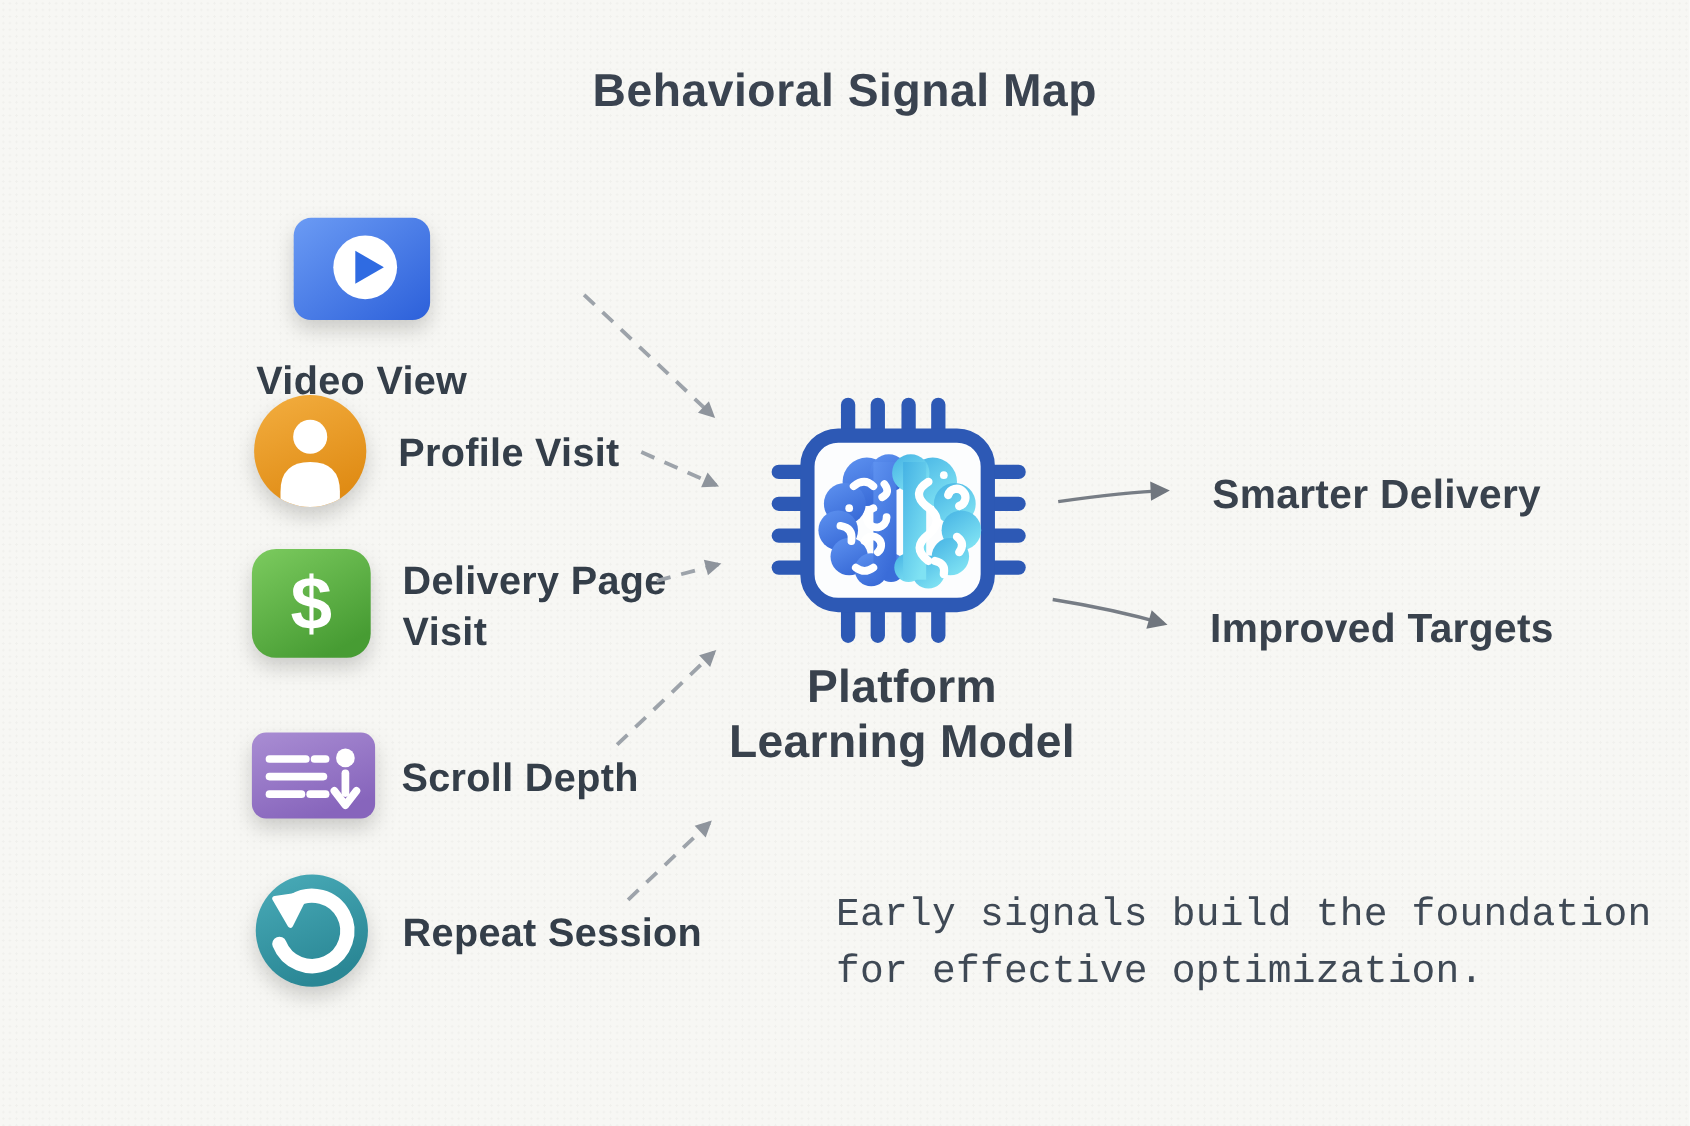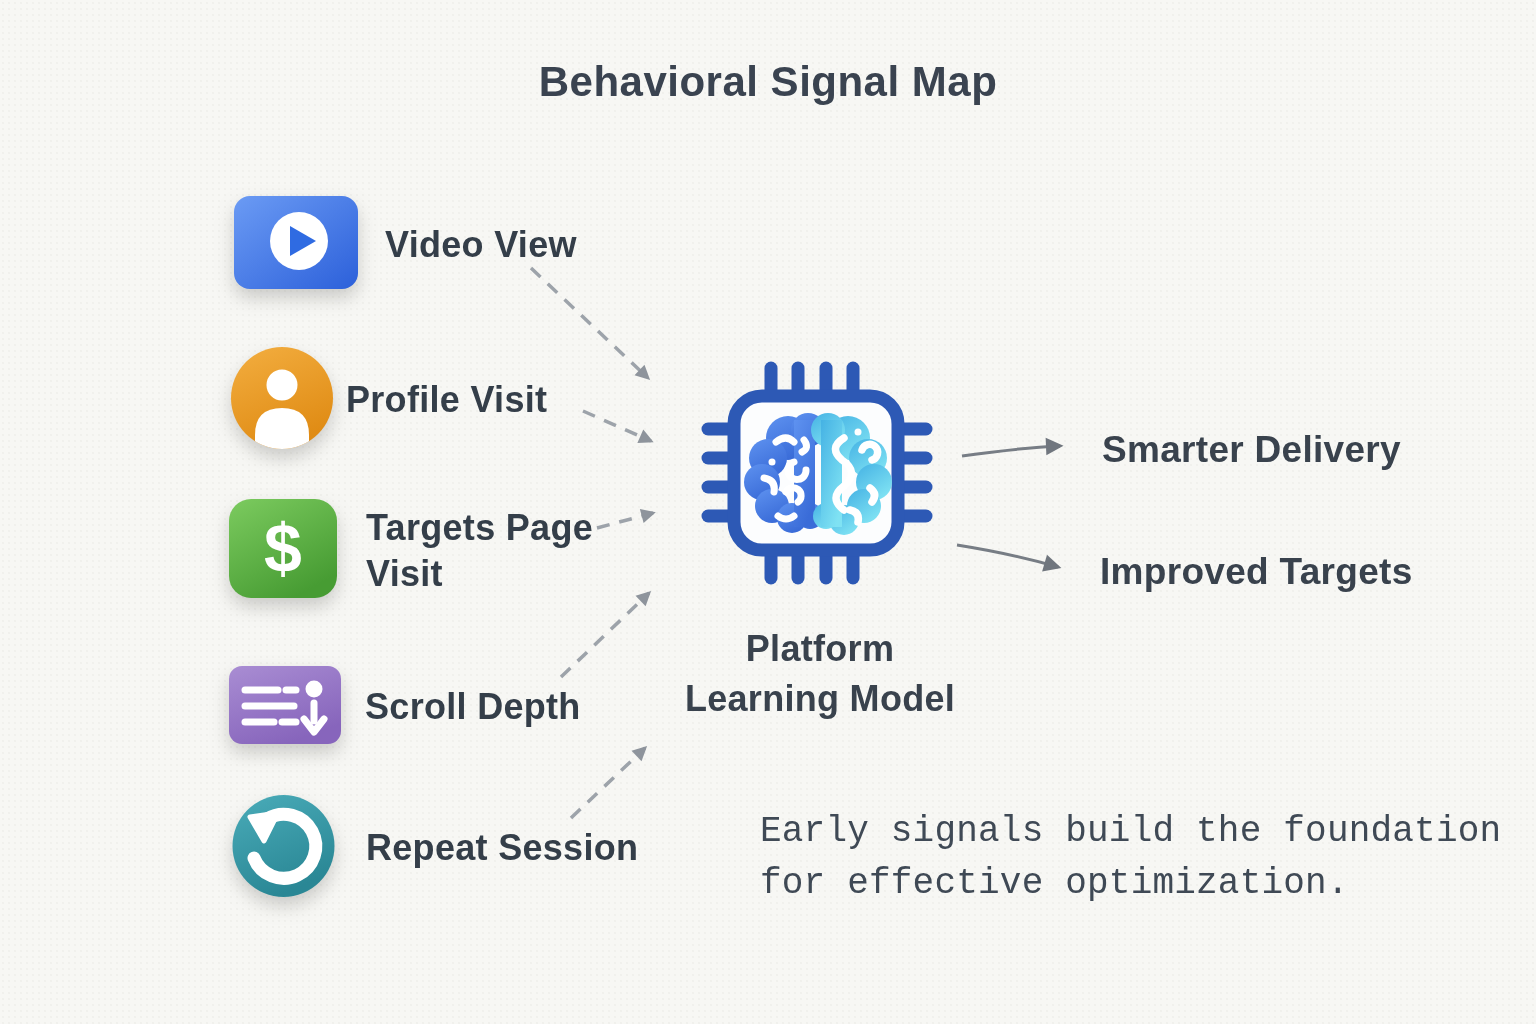--- a/index.html
+++ b/index.html
@@ -18,30 +18,30 @@
     position:absolute;left:0;right:0;top:58px;
     text-align:center;
     font-size:42px;font-weight:700;color:#3a4350;letter-spacing:0.5px;
   }
   .row{position:absolute;display:flex;align-items:center;}
   .row .icon{flex:0 0 auto;filter:drop-shadow(0 9px 9px rgba(90,90,85,0.28));}
   .sig-label{
     font-size:36px;font-weight:700;color:#343e49;letter-spacing:0.3px;
     white-space:pre-line;line-height:46px;
   }
-  .row-video  {left:233px;top:197px;height:95px;gap:26px;}
-  .row-profile{left:230px;top:348px;height:104px;gap:12px;justify-content:space-between;}
+  .row-video  {left:233px;top:197px;height:95px;gap:26px;flex-direction:column;}
+  .row-profile{left:230px;top:360px;height:104px;gap:28px;justify-content:space-between;}
   .row-pricing{left:228px;top:500px;height:101px;gap:28px;}
   .row-scroll {left:228px;top:667px;height:80px;gap:23px;}
   .row-repeat {left:231px;top:796px;height:104px;gap:30px;}
   .chip-wrap{position:absolute;left:698px;top:358px;width:240px;height:230px;}
   .center-label{
     position:absolute;left:640px;top:599px;width:360px;
-    text-align:center;font-size:36px;font-weight:700;color:#39424d;
-    line-height:50px;white-space:pre-line;letter-spacing:0.3px;margin-top:25px;
+    text-align:center;font-size:42px;font-weight:700;color:#39424d;
+    line-height:50px;white-space:pre-line;letter-spacing:0.3px;
   }
   .output-label{
     position:absolute;font-size:37px;font-weight:700;color:#39424d;letter-spacing:0.3px;
     line-height:44px;
   }
   .out-1{left:1102px;top:428px;}
   .out-2{left:1100px;top:550px;}
   .caption{
     position:absolute;left:760px;top:806px;
     font-size:36px;font-weight:400;color:#3f4955;
@@ -101,21 +101,21 @@
         <defs>
           <linearGradient id="gg" x1="0" y1="0" x2="0.6" y2="1">
             <stop offset="0" stop-color="#7ccb5f"></stop>
               <stop offset="1" stop-color="#479c33"></stop>
           </linearGradient>
         </defs>
         <rect x="1" y="1" width="108" height="99" rx="22" fill="url(#gg)"></rect>
         <text x="55" y="74" text-anchor="middle" font-family="Liberation Sans, sans-serif" font-size="68" font-weight="700" fill="#ffffff">$</text>
       </svg>
     </span>
-    <span class="sig-label">Targets Page
+    <span class="sig-label">Delivery Page
 Visit</span>
   </div>
 
   <div class="row row-scroll">
     <span class="icon">
       <svg width="114" height="80" viewBox="0 0 114 80">
         <defs>
           <linearGradient id="gp" x1="0" y1="0" x2="0.5" y2="1">
             <stop offset="0" stop-color="#a98dd3"></stop>
               <stop offset="1" stop-color="#8765bc"></stop>

